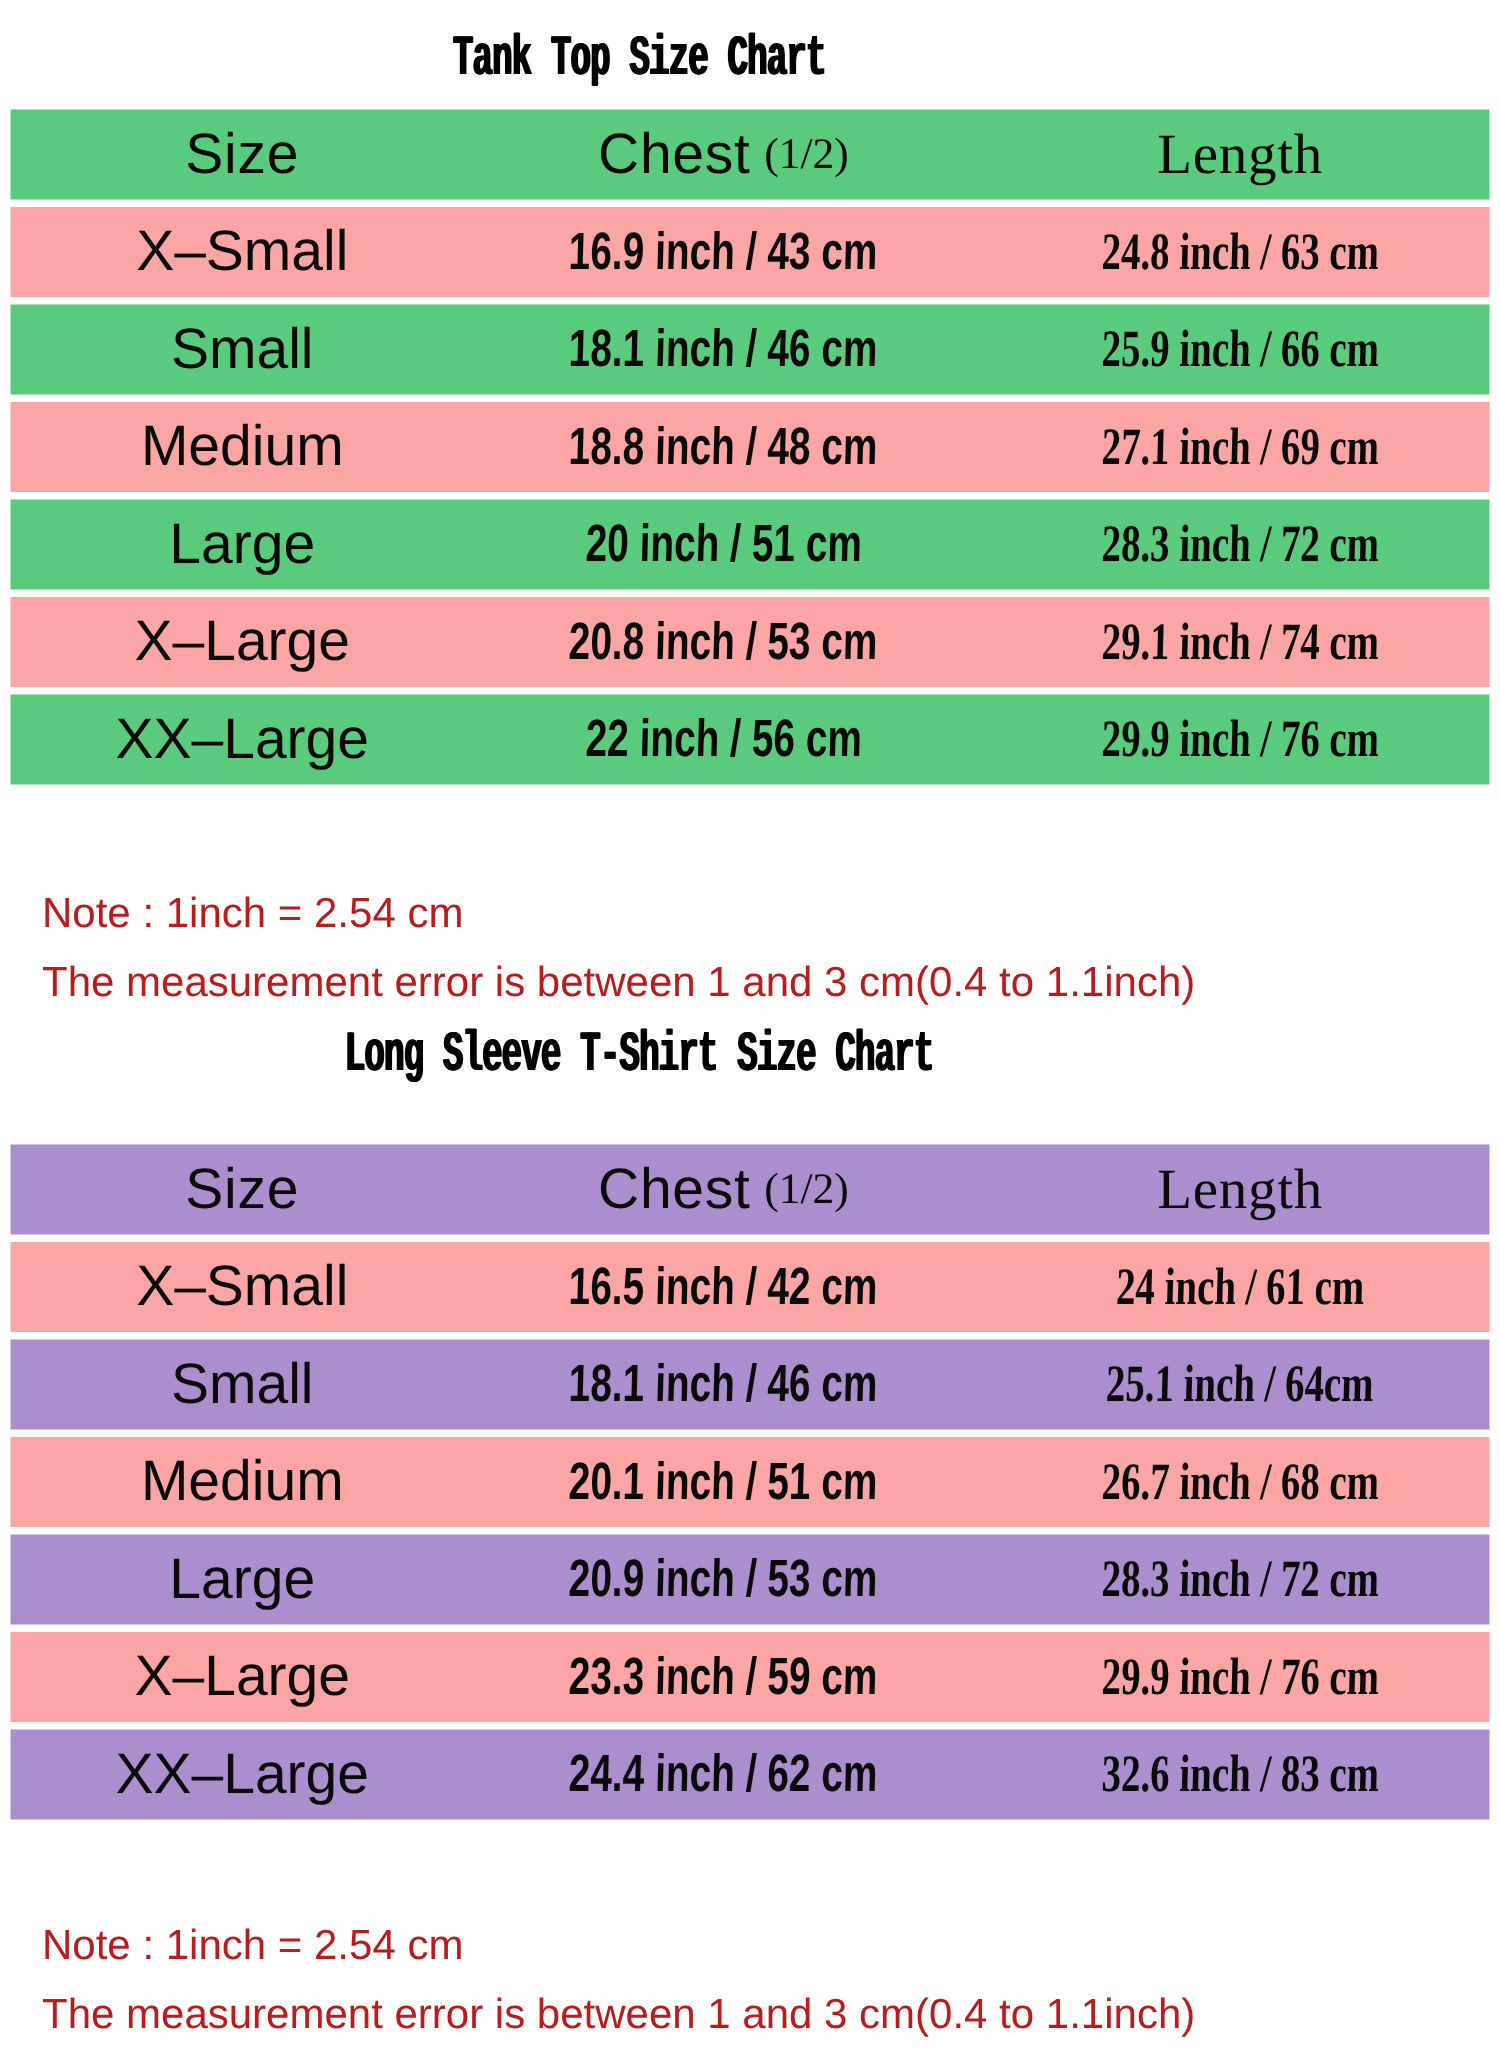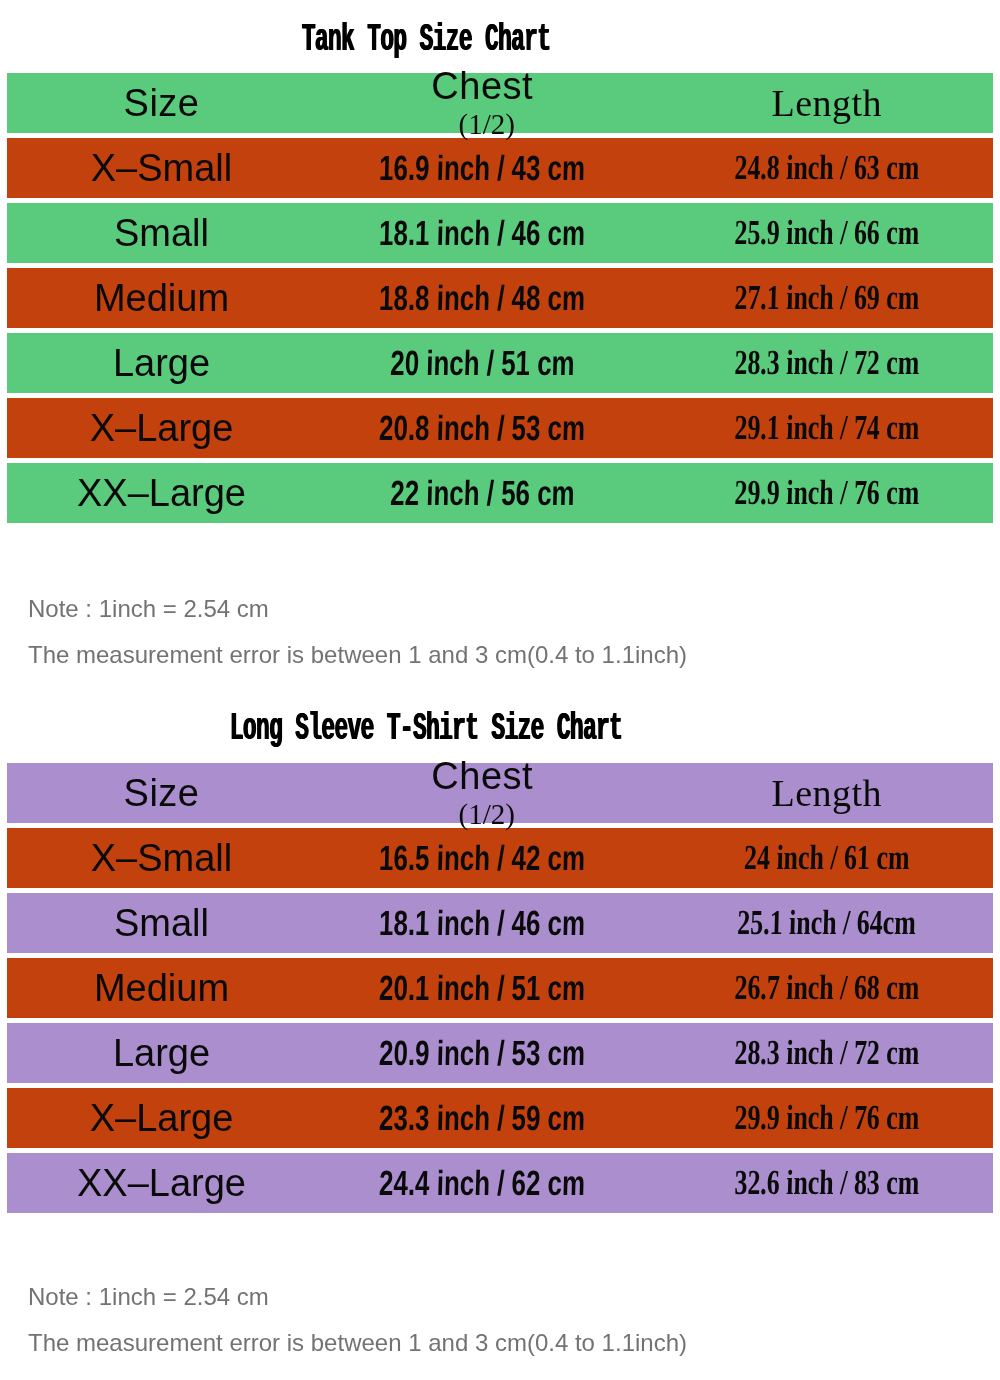--- a/index.html
+++ b/index.html
@@ -22,60 +22,60 @@
   }
   .chart-title .squeeze {
     display: inline-block;
     transform: scaleX(0.60);
     transform-origin: center;
     letter-spacing: -1px;
     text-shadow: 1px 0 0 #000, -1px 0 0 #000;
     white-space: nowrap;
   }
   #title-1 { top: 14px; }
-  #title-2 { top: 703px; }
+  #title-2 { top: 678px; }
 
   .size-table {
     position: absolute; left: 7px; width: 986px;
   }
   #table-1 { top: 73px; }
   #table-2 { top: 763px; }
 
   .row {
     display: flex; align-items: center;
     height: 60px; margin-bottom: 5px;
   }
   .t-green .accent { background: #5aca7d; }
   .t-purple .accent { background: #aa8ecd; }
-  .alt { background: #c2410c; }
+  .alt { background: #fca5a5; }
 
   .cell { display: flex; align-items: center; justify-content: center; padding-left: 12px; }
   .c-size { width: 30%; }
-  .c-chest { width: 35%; flex-direction: column; }
+  .c-chest { width: 35%; }
   .c-len { width: 35%; font-family: Liberation Serif, serif; }
 
   .head-label { font-size: 38px; letter-spacing: 0.5px; }
   .head-sub { font-size: 29px; margin-left: 9px; font-family: Liberation Serif, serif; }
   .size-name { font-size: 38px; }
 
   
   .value {
     display: inline-block;
     font-size: 35px; font-weight: bold;
     transform: scaleX(0.74) skewX(-2deg);
     transform-origin: center;
     white-space: nowrap;
     letter-spacing: 0;
   }
 
   .note { position: absolute; left: 28px; }
   .note p {
     margin: 0 0 13px 0;
-    font-size: 24px; line-height: 33px;
-    color: #737373;
+    font-size: 28px; line-height: 33px;
+    color: #b91c1c;
   }
   #note-1 { top: 592px; }
   #note-2 { top: 1280px; }
 </style>
 </head>
 <body>
 
 <main>
 
   <h1 class="chart-title" id="title-1">

